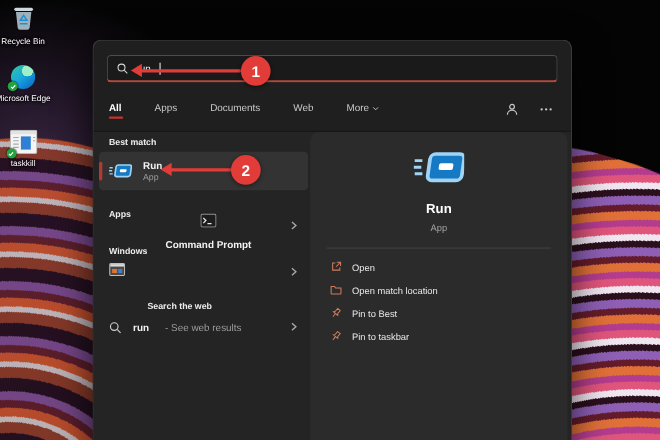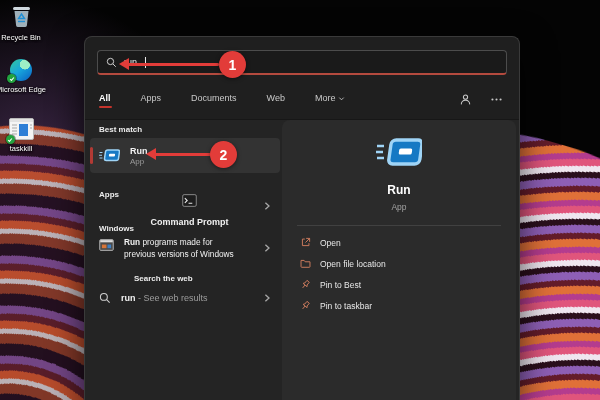--- a/index.html
+++ b/index.html
@@ -97,21 +97,21 @@
   .row .chev { position:absolute; right:9px; top:50%; transform:translateY(-50%); }
   .row-title { font-size:9px; color:#f2f2f2; }
   .row-sub { font-size:8px; color:#9c9c9c; margin-top:1px; }
   .row-bestmatch { top:18px; height:35px; background:#333333; }
   .selbar { position:absolute; left:0; top:9px; width:3px; height:17px; border-radius:2px; background:#b23a34; }
   .row-cmd { top:74px; height:24px;flex-direction:column; }
   .row-settings { top:112px; height:32px; align-items:flex-start; padding-top:4px; }
   .row-web { top:166px; height:24px; }
   .two-line { font-size:8.3px; line-height:1.45; color:#f2f2f2; width:126px; }
   .b { font-weight:bold; }
-  .dim { color:#9c9c9c; }
+  .dim { color:#9c9c9c;margin-left:12px; }
 
   
   .detail {
     position:absolute; left:197px; top:0; right:3px; bottom:0;
     background:#2b2b2b; border-radius:8px 8px 0 0;
     display:flex; flex-direction:column; align-items:center;
   }
   .detail .appname { font-size:12px; font-weight:bold; color:#fff; margin-top:14px; }
   .detail .apptype { font-size:8.5px; color:#a2a2a2; margin-top:5px; }
   .detail .divider { width:calc(100% - 30px); height:1px; background:#414141; margin-top:13px; }
@@ -290,24 +290,20 @@
 
       <div class="row row-settings">
         <span style="display:flex; margin-top:3px;">
           <svg width="15" height="12" viewBox="0 0 16 13">
             <rect x="0.7" y="0.7" width="14.6" height="11.6" rx="1" fill="#4a4a4a" stroke="#bdbdbd" stroke-width="1"></rect>
             <rect x="1.2" y="1.2" width="13.6" height="2.4" fill="#dcdcdc"></rect>
             <rect x="3" y="6" width="5" height="4" fill="#d6763a"></rect>
             <rect x="9" y="6" width="4" height="4" fill="#3f7fc2"></rect>
           </svg>
         </span>
-        <span class="two-line">
-          <span class="b">Run</span><span> programs made for</span><br>
-          <span>previous versions of Windows</span>
-        </span>
         <span class="chev">
           <svg width="8" height="10" viewBox="0 0 10 12">
               <polyline points="3,2 7.5,6 3,10" fill="none" stroke="#a8a8a8" stroke-width="1.6"></polyline>
             </svg>
         </span>
       </div>
 
       <div class="sec-header" style="top:154px;margin-left:35px;">Search the web</div>
 
       <div class="row row-web">
@@ -353,21 +349,21 @@
                 </svg>
             </span>
             <span>Open</span>
           </div>
           <div class="action">
             <span style="display:flex;">
               <svg width="11" height="11" viewBox="0 0 16 16">
                   <path d="M1.5 3.5 h4.5 l1.5 2 h7 v7 a1 1 0 0 1 -1 1 h-11 a1 1 0 0 1 -1 -1 z" fill="none" stroke="#cd7c5e" stroke-width="1.4"></path>
                 </svg>
             </span>
-            <span>Open file location</span>
+            <span>Open match location</span>
           </div>
           <div class="action">
             <span style="display:flex;">
               <svg width="11" height="11" viewBox="0 0 16 16">
                   <g transform="rotate(40 8 8)">
                     <path d="M5.8 2 h4.4 v5 l1.6 2 H4.2 l1.6 -2 z" fill="none" stroke="#cd7c5e" stroke-width="1.3"></path>
                     <line x1="8" y1="9" x2="8" y2="14.5" stroke="#cd7c5e" stroke-width="1.3"></line>
                   </g>
                 </svg>
             </span>

